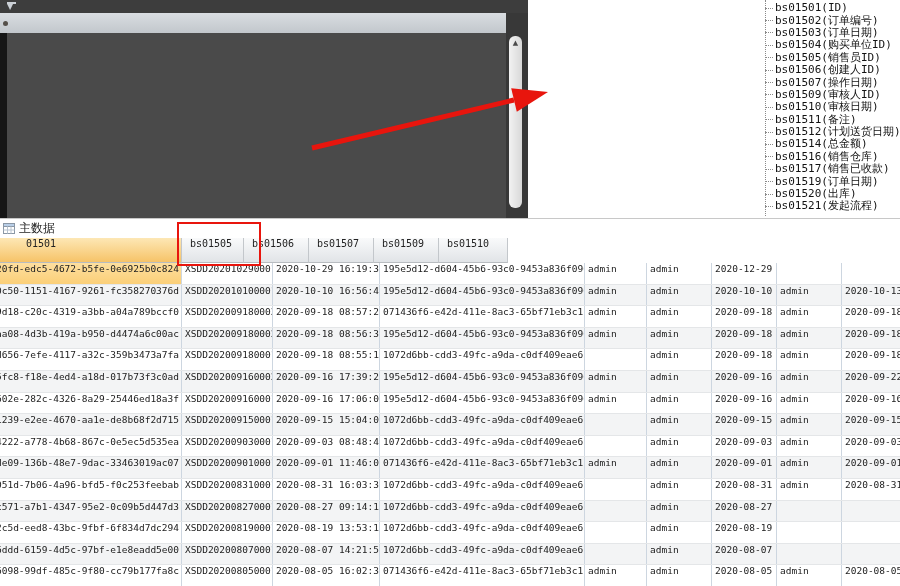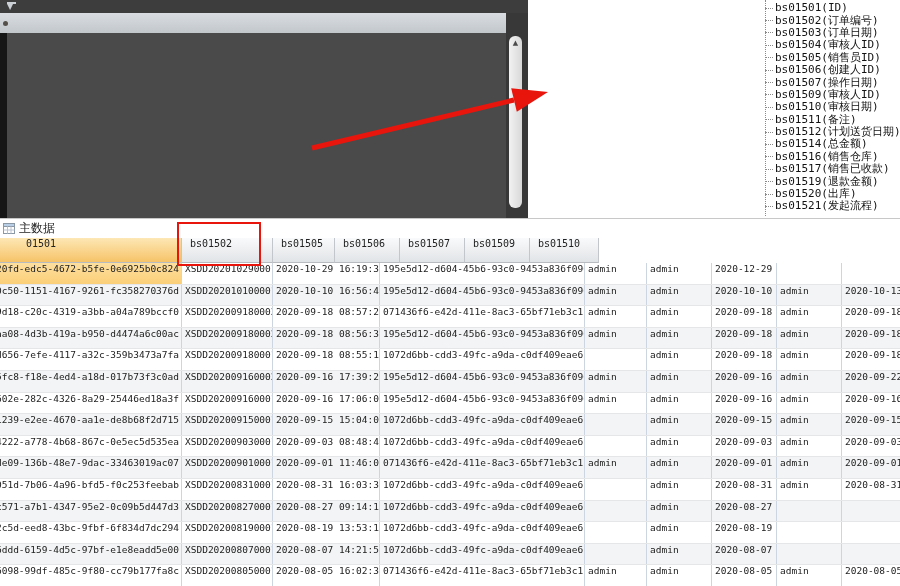--- a/index.html
+++ b/index.html
@@ -227,21 +227,21 @@
         <div class="fl-item">
           <span class="fl-dash"></span>
           <span class="fl-label">bs01502(订单编号)</span>
         </div>
         <div class="fl-item">
           <span class="fl-dash"></span>
           <span class="fl-label">bs01503(订单日期)</span>
         </div>
         <div class="fl-item">
           <span class="fl-dash"></span>
-          <span class="fl-label">bs01504(审核人ID)</span>
+          <span class="fl-label">bs01504(购买单位ID)</span>
         </div>
         <div class="fl-item">
           <span class="fl-dash"></span>
           <span class="fl-label">bs01505(销售员ID)</span>
         </div>
         <div class="fl-item">
           <span class="fl-dash"></span>
           <span class="fl-label">bs01506(创建人ID)</span>
         </div>
         <div class="fl-item">
@@ -271,21 +271,21 @@
         <div class="fl-item">
           <span class="fl-dash"></span>
           <span class="fl-label">bs01516(销售仓库)</span>
         </div>
         <div class="fl-item">
           <span class="fl-dash"></span>
           <span class="fl-label">bs01517(销售已收款)</span>
         </div>
         <div class="fl-item">
           <span class="fl-dash"></span>
-          <span class="fl-label">bs01519(退款金额)</span>
+          <span class="fl-label">bs01519(订单日期)</span>
         </div>
         <div class="fl-item">
           <span class="fl-dash"></span>
           <span class="fl-label">bs01520(出库)</span>
         </div>
         <div class="fl-item">
           <span class="fl-dash"></span>
           <span class="fl-label">bs01521(发起流程)</span>
         </div>
       </div>
@@ -297,21 +297,20 @@
         <svg width="12" height="11" viewBox="0 0 12 11">
             <rect x="0.5" y="0.5" width="11" height="10" fill="#fff" stroke="#8a97a5"></rect>
             <rect x="0.5" y="0.5" width="11" height="3" fill="#b9cfe8" stroke="#8a97a5"></rect>
             <path d="M4.5 3.5v7M8 3.5v7M0.5 7h11" stroke="#b8c4d0" fill="none"></path>
           </svg>
       </span>
       <span class="tab-label">主数据</span>
     </div>
     <div class="grid-header">
         <div class="hcell hsel" style="width: 182px;">01501</div>
-        <div class="hcell" style="width: 91px;">bs01502</div>
         <div class="hcell" style="width: 62px;">bs01505</div>
         <div class="hcell" style="width: 65px;">bs01506</div>
         <div class="hcell" style="width: 65px;">bs01507</div>
         <div class="hcell" style="width: 65px;">bs01509</div>
         <div class="hcell" style="width: 69px;">bs01510</div>
       </div>
     <div class="grid-body">
         <div class="grow">
           <div class="gcell clipL selcell" style="width: 182px;">
             <span>ec20fd-edc5-4672-b5fe-0e6925b0c824</span>

